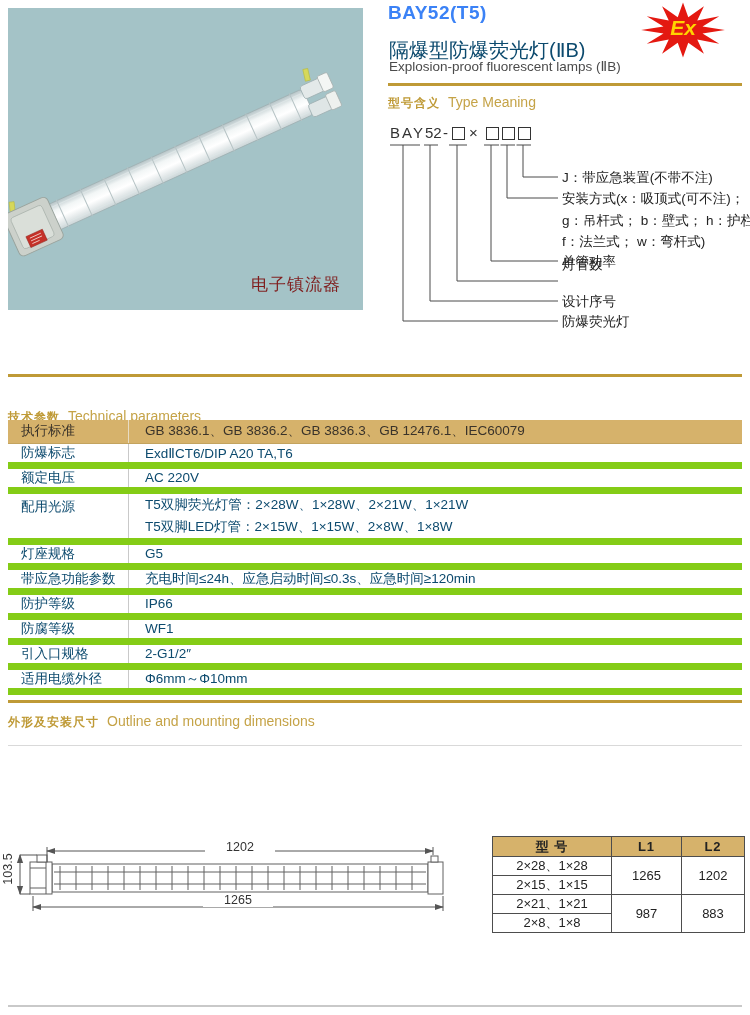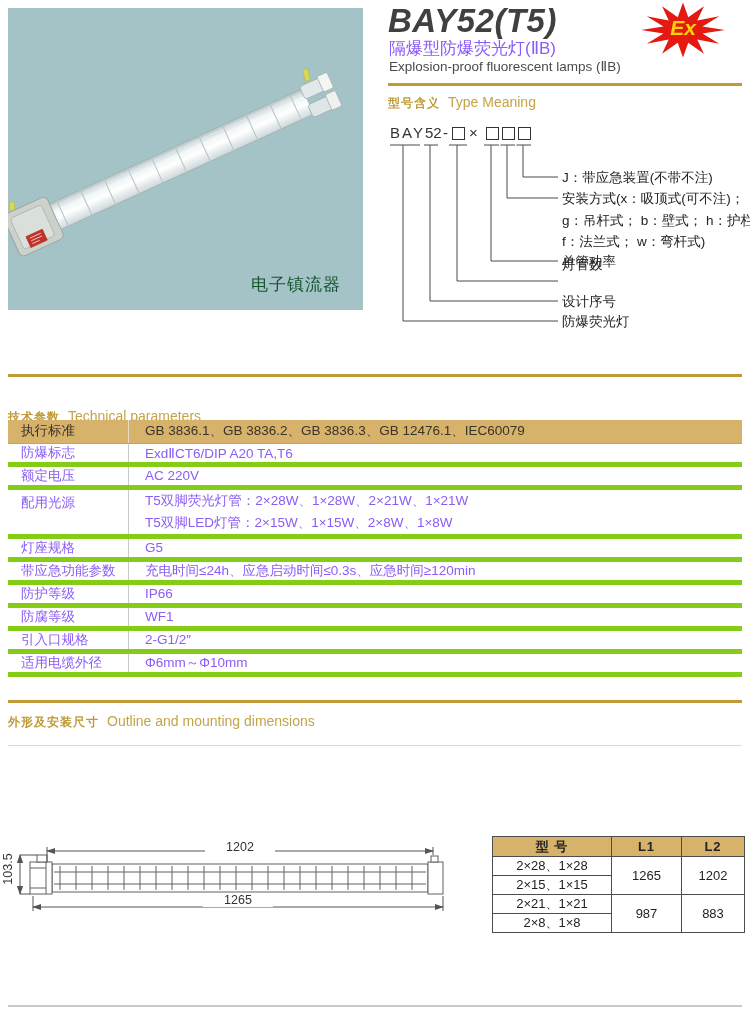--- a/index.html
+++ b/index.html
@@ -1,43 +1,43 @@
 <!DOCTYPE html>
 <html><head>
 <meta charset="utf-8">
 <style>
   html,body{margin:0;padding:0;background:#ffffff;}
   body{width:750px;height:1015px;position:relative;overflow:hidden;
        font-family:"Liberation Sans","DejaVu Sans",sans-serif;color:#2e2e2e;}
   .abs{position:absolute;}
   
   #product-image{left:8px;top:8px;width:355px;height:302px;background:#a4c3c7;}
-  #product-caption{right:22px;bottom:14px;font-size:17px;color:#14532d;letter-spacing:1px;}
-  
-  #title{left:388px;top:2px;font-size:33px;font-weight:bold;color:#404040;letter-spacing:.5px;font-style:italic;}
-  #subtitle-cn{left:389px;top:37px;font-size:17px;color:#8b5cf6;}
+  #product-caption{right:22px;bottom:14px;font-size:17px;color:#7f1d1d;letter-spacing:1px;}
+  
+  #title{left:388px;top:2px;font-size:19px;font-weight:bold;color:#3b82f6;letter-spacing:.5px;}
+  #subtitle-cn{left:389px;top:37px;font-size:20px;color:#0c4a6e;}
   #subtitle-en{left:389px;top:58px;font-size:13.5px;color:#4b4b4b;}
   #ex-badge{left:636px;top:0px;width:94px;height:60px;}
   #ex-text{left:0;top:0;width:100%;height:100%;display:flex;align-items:center;justify-content:center;
            color:#ffd400;font-size:21px;font-weight:bold;font-style:italic;padding-bottom:4px;box-sizing:border-box;}
   
   .gold-rule{background:#bf9a36;height:3px;}
   .thin-rule{background:#d9d9d9;height:1px;}
   .sec-head{white-space:nowrap;}
   .sec-head .cn{font-size:12px;font-weight:bold;color:#bf9a36;letter-spacing:1px;}
   .sec-head .en{font-size:14px;color:#c5a347;margin-left:8px;}
   
   #model-diagram{left:390px;top:124px;width:356px;height:214px;font-size:15px;color:#333;}
   #model-diagram .code{position:absolute;top:0;font-size:15px;color:#333;}
   #model-diagram .cbox{position:absolute;top:3px;width:11px;height:11px;border:1.3px solid #333;background:#fff;}
   #model-diagram svg{position:absolute;left:0;top:0;}
   .mlabel{position:absolute;left:172px;height:18px;line-height:18px;font-size:13.5px;color:#222;white-space:nowrap;}
   
   #tech-table{left:8px;top:420px;width:734px;border-collapse:collapse;table-layout:fixed;}
-  #tech-table td{font-size:13.5px;color:#8b5cf6;border-bottom:5px solid #84cc16;vertical-align:middle;padding:0;}
+  #tech-table td{font-size:13.5px;color:#0c4a6e;border-bottom:7px solid #84cc16;vertical-align:middle;padding:0;}
   #tech-table td.lbl{width:107px;padding-left:13px;border-right:1px solid #c9c9c9;}
   #tech-table td.val{padding-left:16px;}
   #tech-table tr.hl td{background:#d6b26b;border-bottom:1px solid #c3a35e;color:#3a332a;}
   #tech-table tr.hl td.lbl{border-right:1px solid #e8dcc2;}
   
   #outline-svg{left:0;top:838px;}
   .dim-label{font-size:12.5px;color:#333;text-align:center;}
   #dim-top{left:205px;top:840px;width:70px;}
   #dim-bottom{left:203px;top:893px;width:70px;}
   #dim-height{left:-13px;top:862px;width:42px;transform:rotate(-90deg);}

